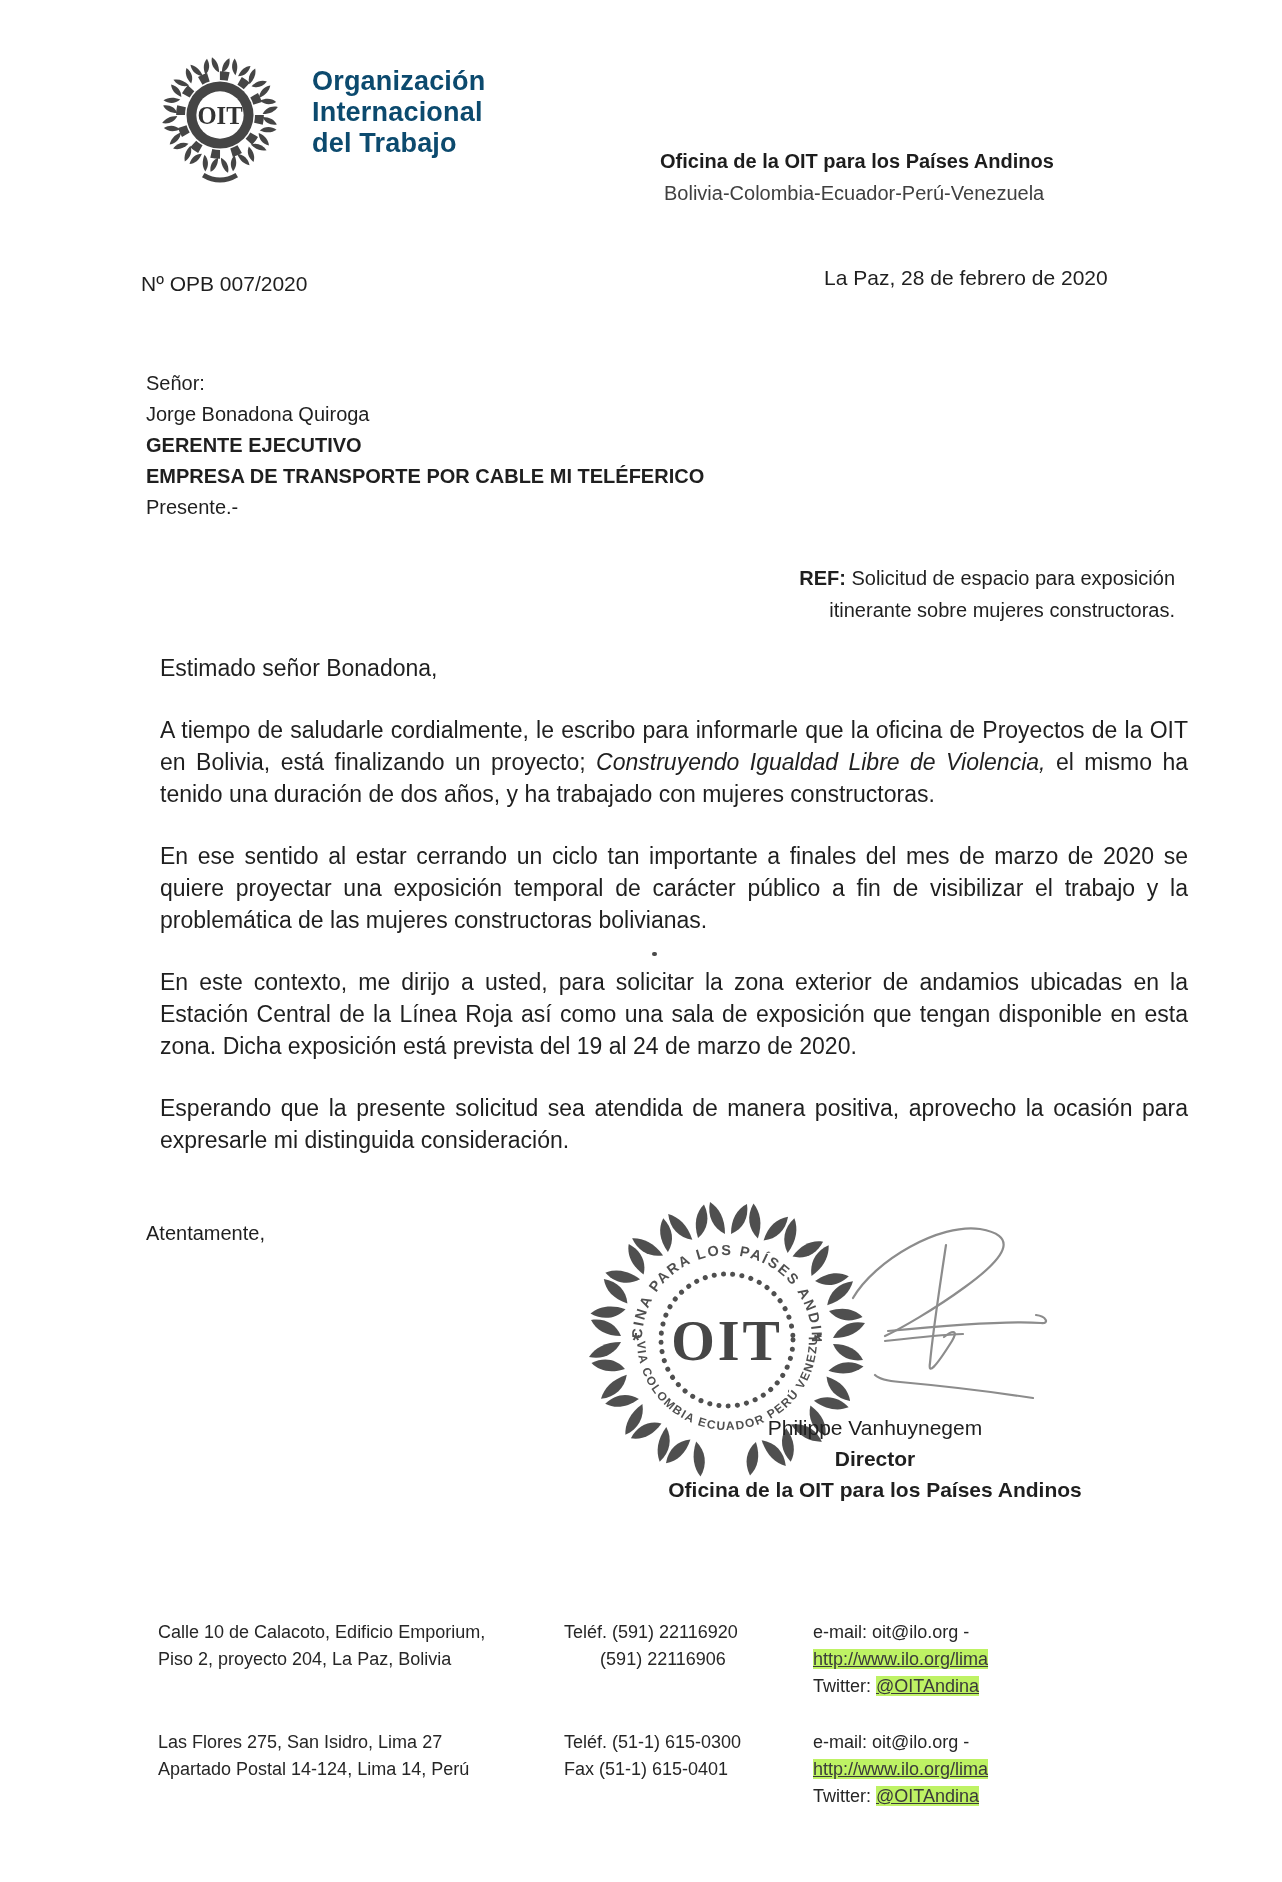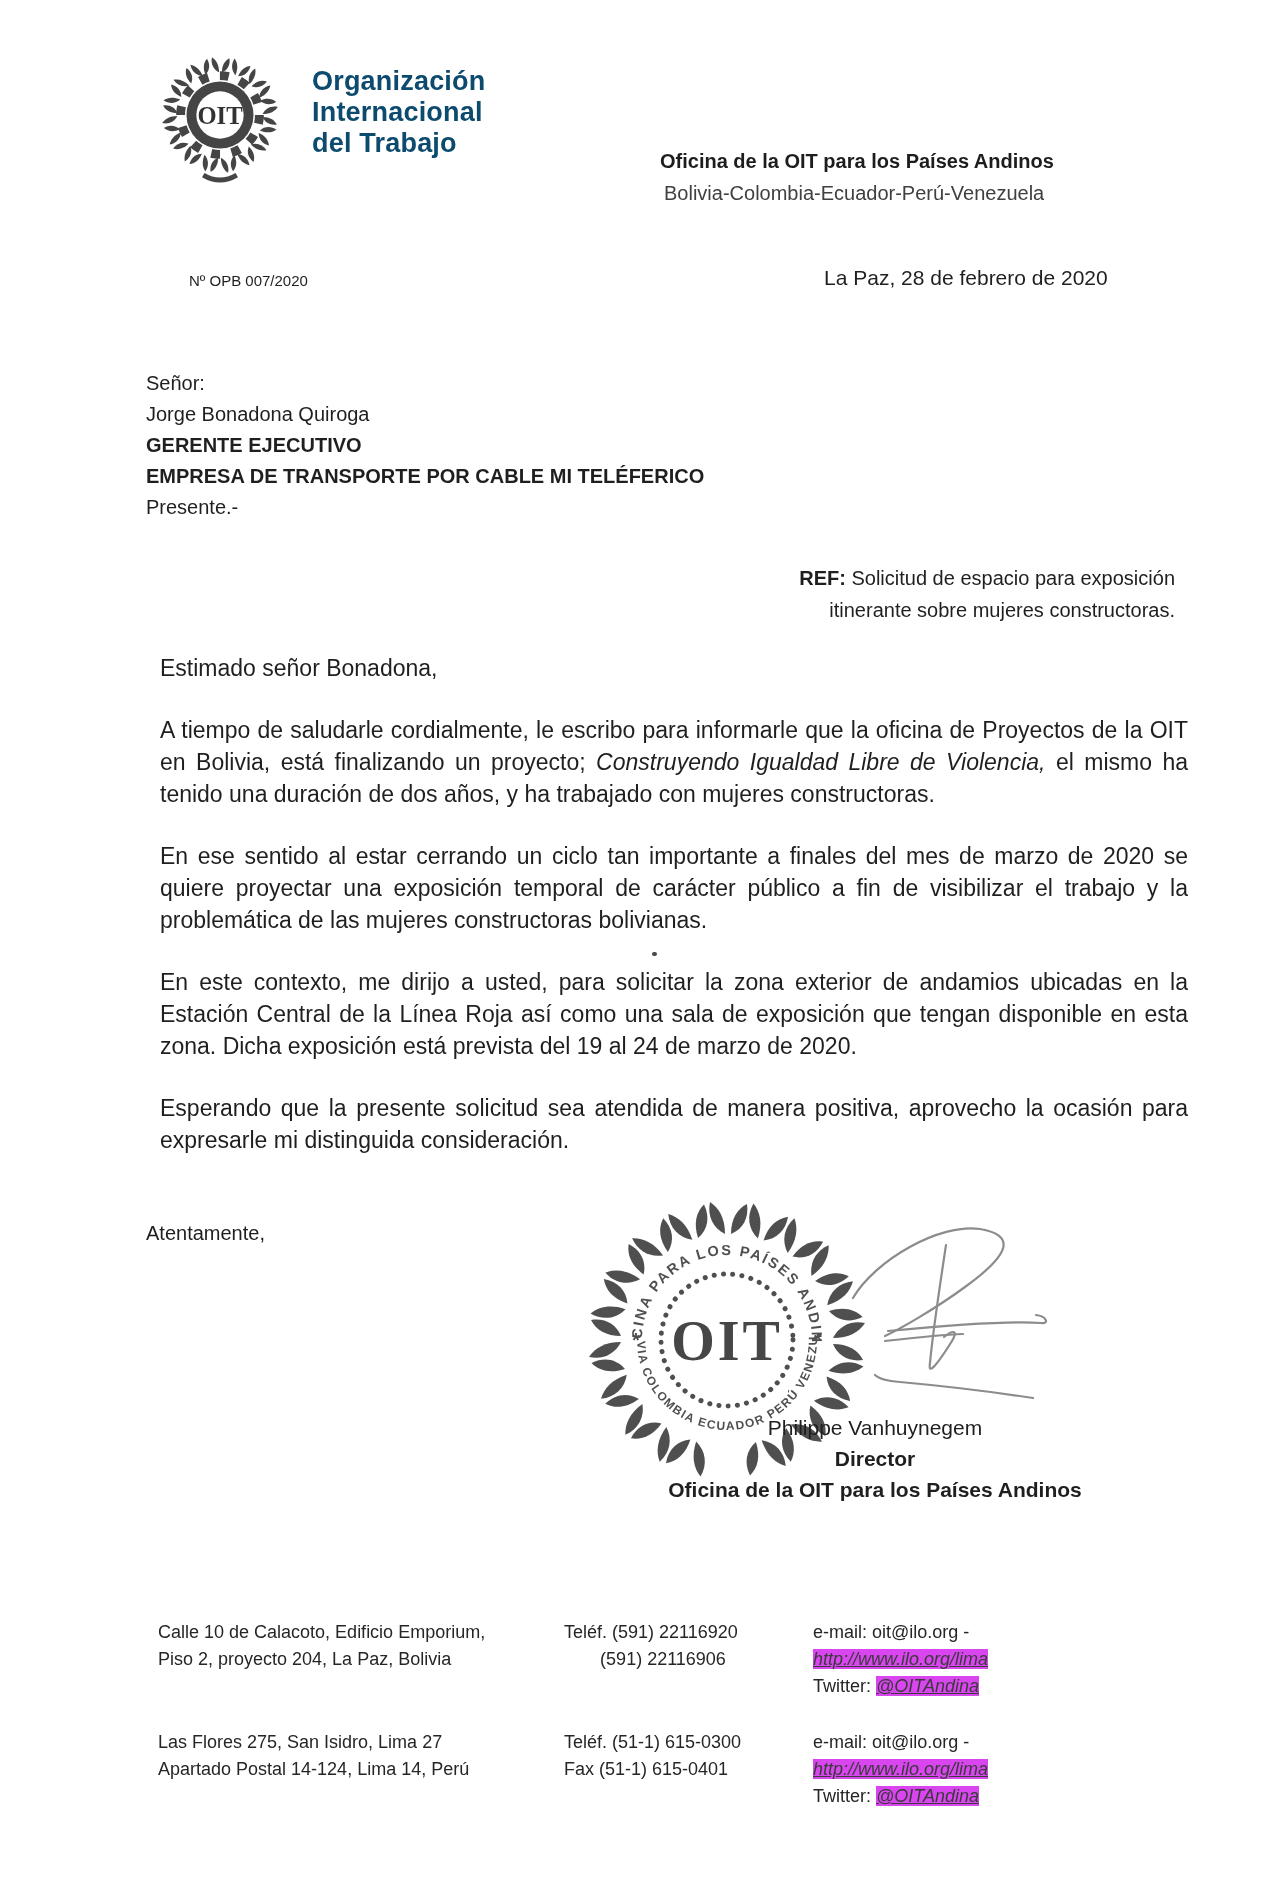--- a/index.html
+++ b/index.html
@@ -6,21 +6,21 @@
   .page{position:relative;width:1282px;height:1882px;background:#ffffff;
         font-family:"Liberation Sans",sans-serif;color:#1f1f1f;overflow:hidden;}
 
   
   .ilo-logo{position:absolute;left:146px;top:46px;}
   .org-name{position:absolute;left:312px;top:66px;font-size:27px;line-height:31px;
             font-weight:700;color:#0c4a6e;letter-spacing:.2px;}
   .office-title{position:absolute;left:660px;top:150px;font-size:20px;font-weight:700;color:#1d1d1d;}
   .office-subtitle{position:absolute;left:664px;top:182px;font-size:20px;color:#404040;}
 
-  .ref-number{position:absolute;left:141px;top:272px;font-size:15px;margin-left:48px;}
+  .ref-number{position:absolute;left:141px;top:272px;font-size:21px;}
   .date-line{position:absolute;left:824px;top:266px;font-size:21px;}
 
   .recipient{position:absolute;left:146px;top:368px;font-size:20px;line-height:31px;}
   .recipient .b{font-weight:700;}
 
   .ref-block{position:absolute;right:107px;top:562px;font-size:20px;line-height:32px;text-align:right;}
   .ref-block .b{font-weight:700;}
 
   .body-text{position:absolute;left:160px;top:652px;width:1028px;font-size:23px;
              line-height:32px;text-align:justify;}
@@ -38,21 +38,21 @@
 
   .speck{position:absolute;left:652px;top:952px;width:5px;height:4px;background:#4a4a4a;border-radius:2px;}
 
   
   .f-row{position:absolute;left:0;top:0;width:1282px;font-size:18px;line-height:27px;color:#262626;}
   .f-row1{top:1619px;} .f-row2{top:1729px;}
   .f-addr{position:absolute;left:158px;width:400px;}
   .f-phone{position:absolute;left:564px;width:198px;}
   .f-phone .align-r{text-align:center;}
   .f-contact{position:absolute;left:813px;width:260px;}
-  .link{text-decoration:underline;color:#3a3a3a;cursor:pointer;background:#d946ef;font-style:italic;}
+  .link{text-decoration:underline;color:#3a3a3a;cursor:pointer;background:#bef264;}
 
   .stamp-txt{font-family:"Liberation Sans",sans-serif;font-weight:700;fill:#3d3d3d;}
   .stamp-serif{font-family:"Liberation Serif","DejaVu Serif",serif;font-weight:700;fill:#333333;}
 </style>
 </head>
 <body>
 
 <div class="page">
 
   <svg class="ilo-logo" width="148" height="138" viewBox="0 0 150 140" aria-hidden="true">

